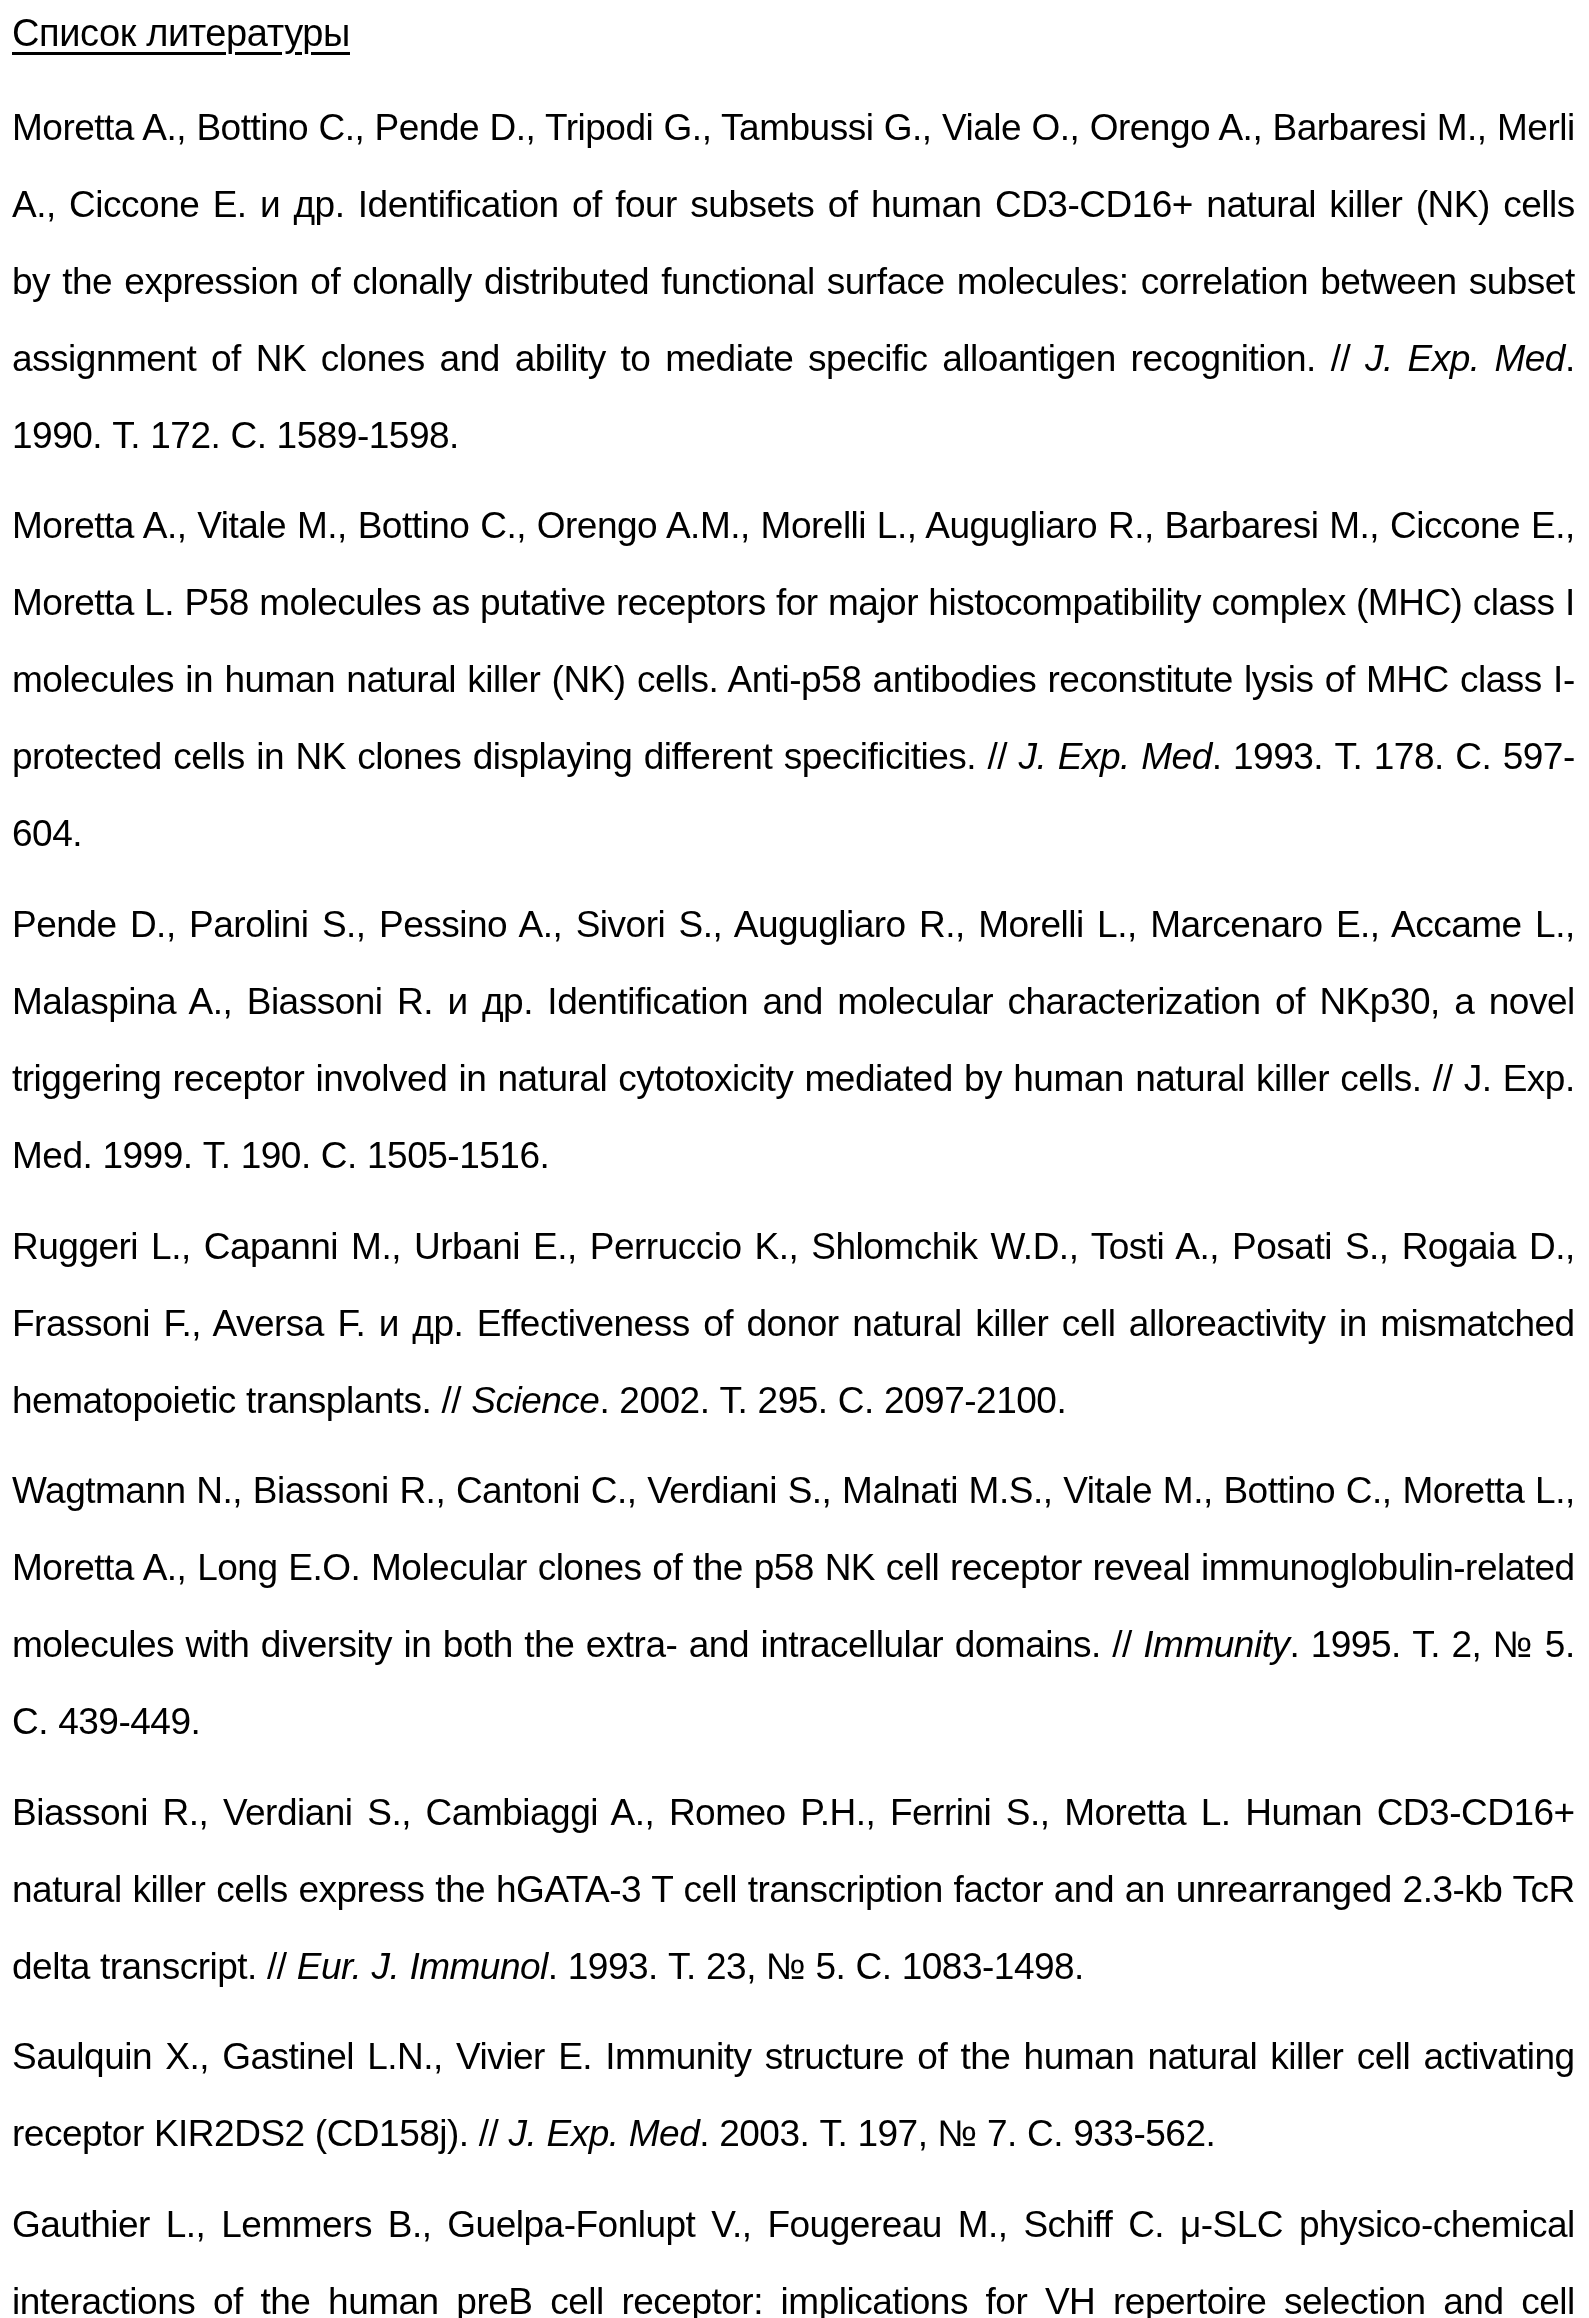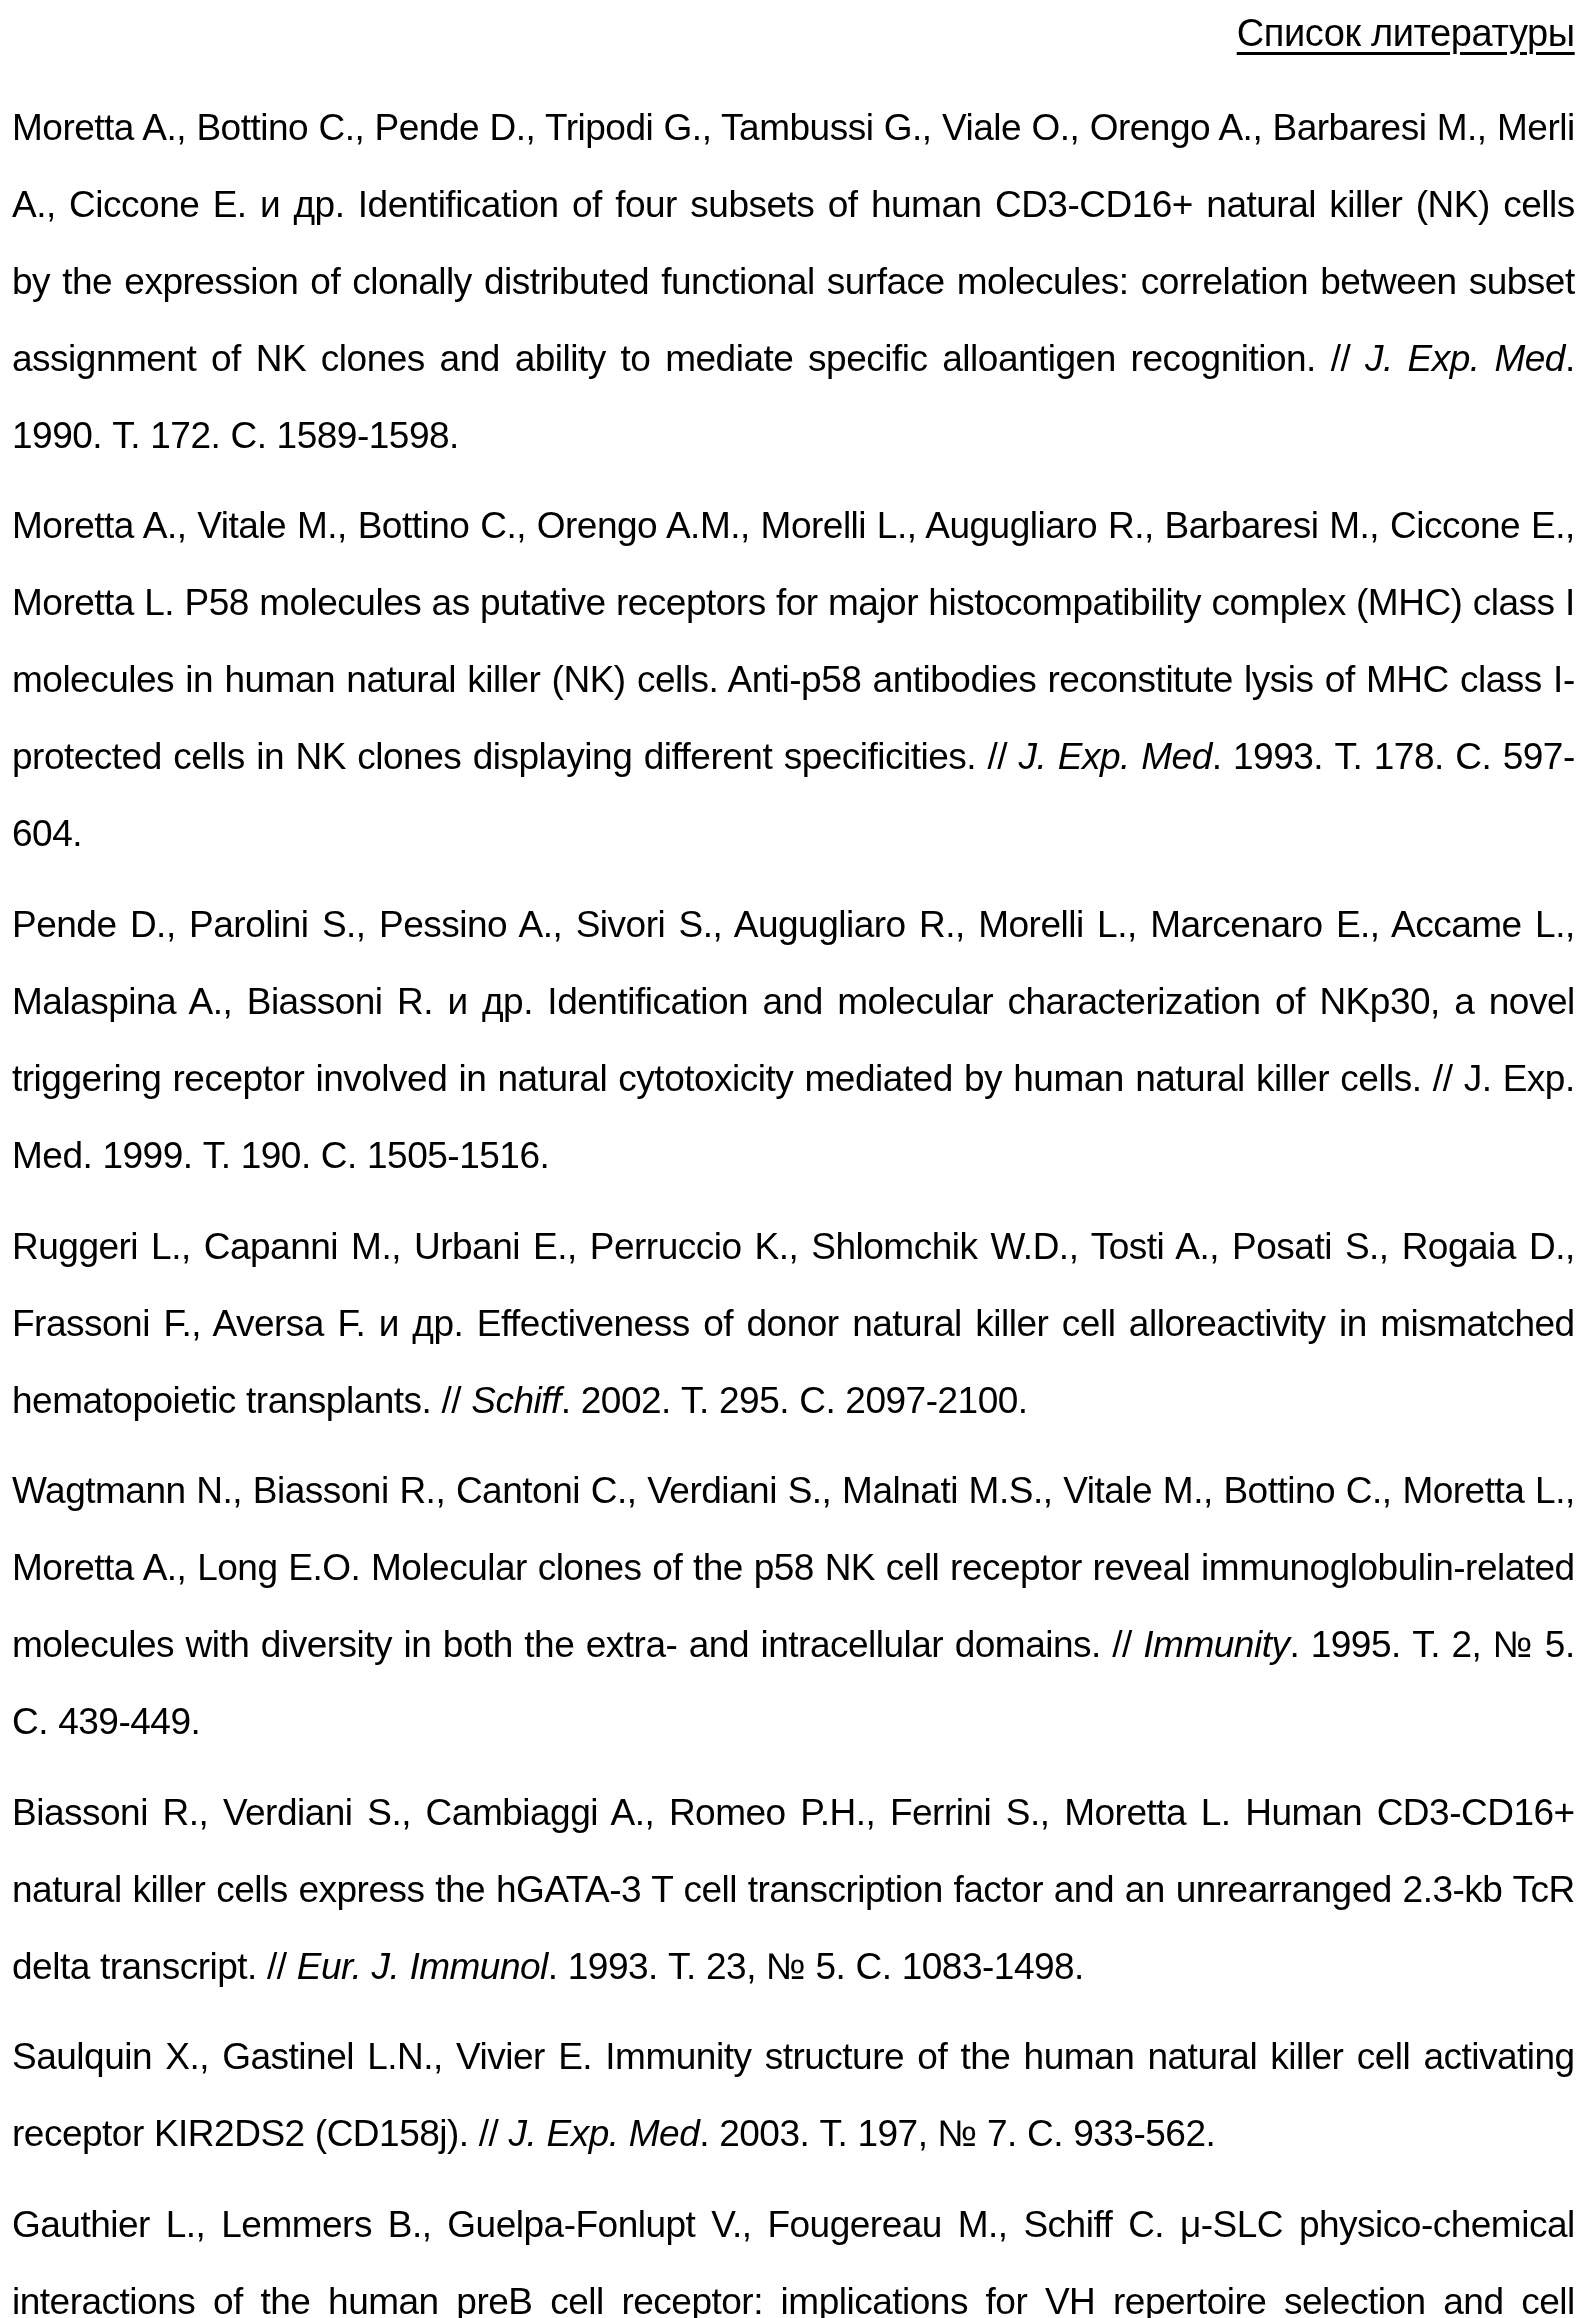--- a/index.html
+++ b/index.html
@@ -17,21 +17,21 @@
   .page {
     box-sizing: border-box;
     width: 1590px;
     height: 2319px;
     padding: 6.8px 15.3px 0 12px;
   }
   .doc-title {
     font-size: 38px;
     font-weight: 400;
     line-height: 53px;
-    text-align: right;
+    text-align: left;
     text-decoration: underline;
     text-underline-offset: 6px;
     text-decoration-thickness: 2.5px;
     margin: 0 0 29px 0;
     letter-spacing: -0.4px;
   }
   .refs p.ref {
     font-size: 37px;
     line-height: 77px;
     text-align: justify;
@@ -46,20 +46,20 @@
 </style>
 </head>
 <body>
 
 <div class="page">
   <h1 class="doc-title">Список литературы</h1>
   <div class="refs">
       <p class="ref"><span class="">Moretta A., Bottino C., Pende D., Tripodi G., Tambussi G., Viale O., Orengo A., Barbaresi M., Merli A., Ciccone E. и др. Identification of four subsets of human CD3-CD16+ natural killer (NK) cells by the expression of clonally distributed functional surface molecules: correlation between subset assignment of NK clones and ability to mediate specific alloantigen recognition. // </span><span class="it">J. Exp. Med</span><span class="">. 1990. Т. 172. С. 1589-1598.</span></p>
       <p class="ref"><span class="">Moretta A., Vitale M., Bottino C., Orengo A.M., Morelli L., Augugliaro R., Barbaresi M., Ciccone E., Moretta L. P58 molecules as putative receptors for major histocompatibility complex (MHC) class I molecules in human natural killer (NK) cells. Anti-p58 antibodies reconstitute lysis of MHC class I-protected cells in NK clones displaying different specificities. // </span><span class="it">J. Exp. Med</span><span class="">. 1993. Т. 178. С. 597-604.</span></p>
       <p class="ref"><span class="">Pende D., Parolini S., Pessino A., Sivori S., Augugliaro R., Morelli L., Marcenaro E., Accame L., Malaspina A., Biassoni R. и др. Identification and molecular characterization of NKp30, a novel triggering receptor involved in natural cytotoxicity mediated by human natural killer cells. // J. Exp. Med. 1999. Т. 190. С. 1505-1516.</span></p>
-      <p class="ref"><span class="">Ruggeri L., Capanni M., Urbani E., Perruccio K., Shlomchik W.D., Tosti A., Posati S., Rogaia D., Frassoni F., Aversa F. и др. Effectiveness of donor natural killer cell alloreactivity in mismatched hematopoietic transplants. // </span><span class="it">Schiff</span><span class="">. 2002. Т. 295. С. 2097-2100.</span></p>
+      <p class="ref"><span class="">Ruggeri L., Capanni M., Urbani E., Perruccio K., Shlomchik W.D., Tosti A., Posati S., Rogaia D., Frassoni F., Aversa F. и др. Effectiveness of donor natural killer cell alloreactivity in mismatched hematopoietic transplants. // </span><span class="it">Science</span><span class="">. 2002. Т. 295. С. 2097-2100.</span></p>
       <p class="ref"><span class="">Wagtmann N., Biassoni R., Cantoni C., Verdiani S., Malnati M.S., Vitale M., Bottino C., Moretta L., Moretta A., Long E.O. Molecular clones of the p58 NK cell receptor reveal immunoglobulin-related molecules with diversity in both the extra- and intracellular domains. // </span><span class="it">Immunity</span><span class="">. 1995. Т. 2, № 5. С. 439-449.</span></p>
       <p class="ref"><span class="">Biassoni R., Verdiani S., Cambiaggi A., Romeo P.H., Ferrini S., Moretta L. Human CD3-CD16+ natural killer cells express the hGATA-3 T cell transcription factor and an unrearranged 2.3-kb TcR delta transcript. // </span><span class="it">Eur. J. Immunol</span><span class="">. 1993. Т. 23, № 5. С. 1083-1498.</span></p>
       <p class="ref"><span class="">Saulquin X., Gastinel L.N., Vivier E. Immunity structure of the human natural killer cell activating receptor KIR2DS2 (CD158j). // </span><span class="it">J. Exp. Med</span><span class="">. 2003. Т. 197, № 7. С. 933-562.</span></p>
       <p class="ref"><span class="">Gauthier L., Lemmers B., Guelpa-Fonlupt V., Fougereau M., Schiff C. μ-SLC physico-chemical interactions of the human preB cell receptor: implications for VH repertoire selection and cell signaling at the preB cell stage. // </span><span class="it">J. of Lemmers</span><span class="">. 1991. Т. 162. С. 41-50.</span></p>
     </div>
 </div>
 
 
 </body></html>

